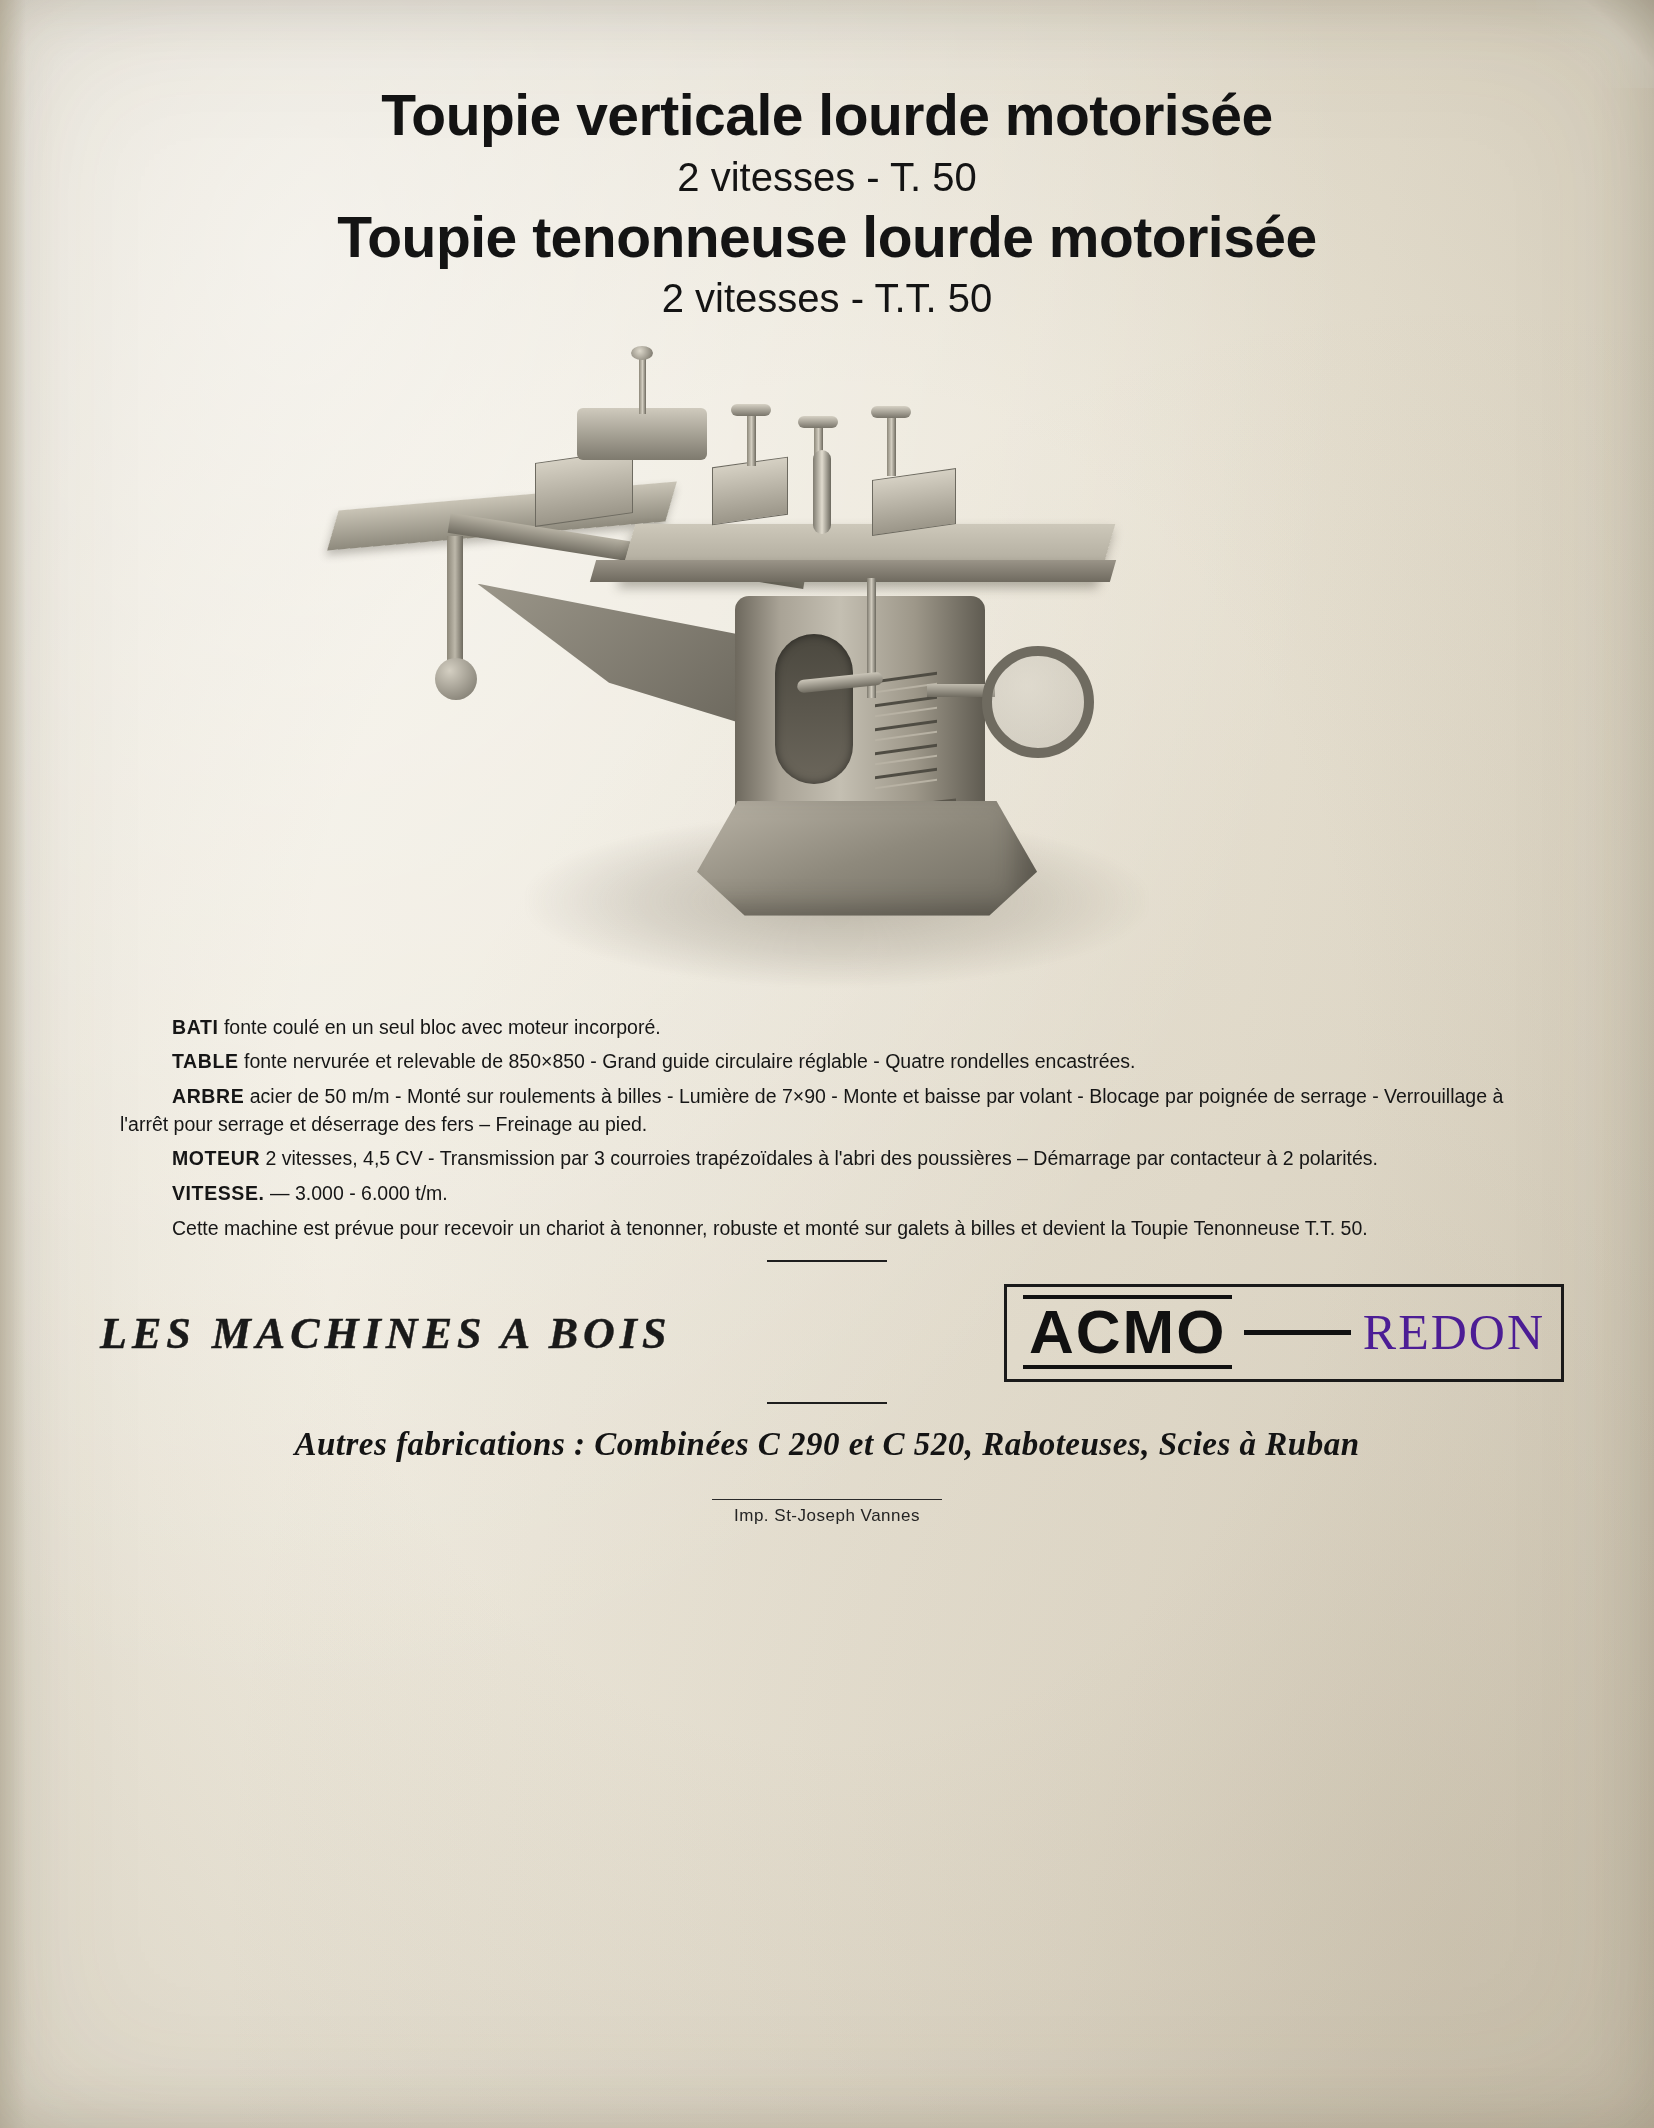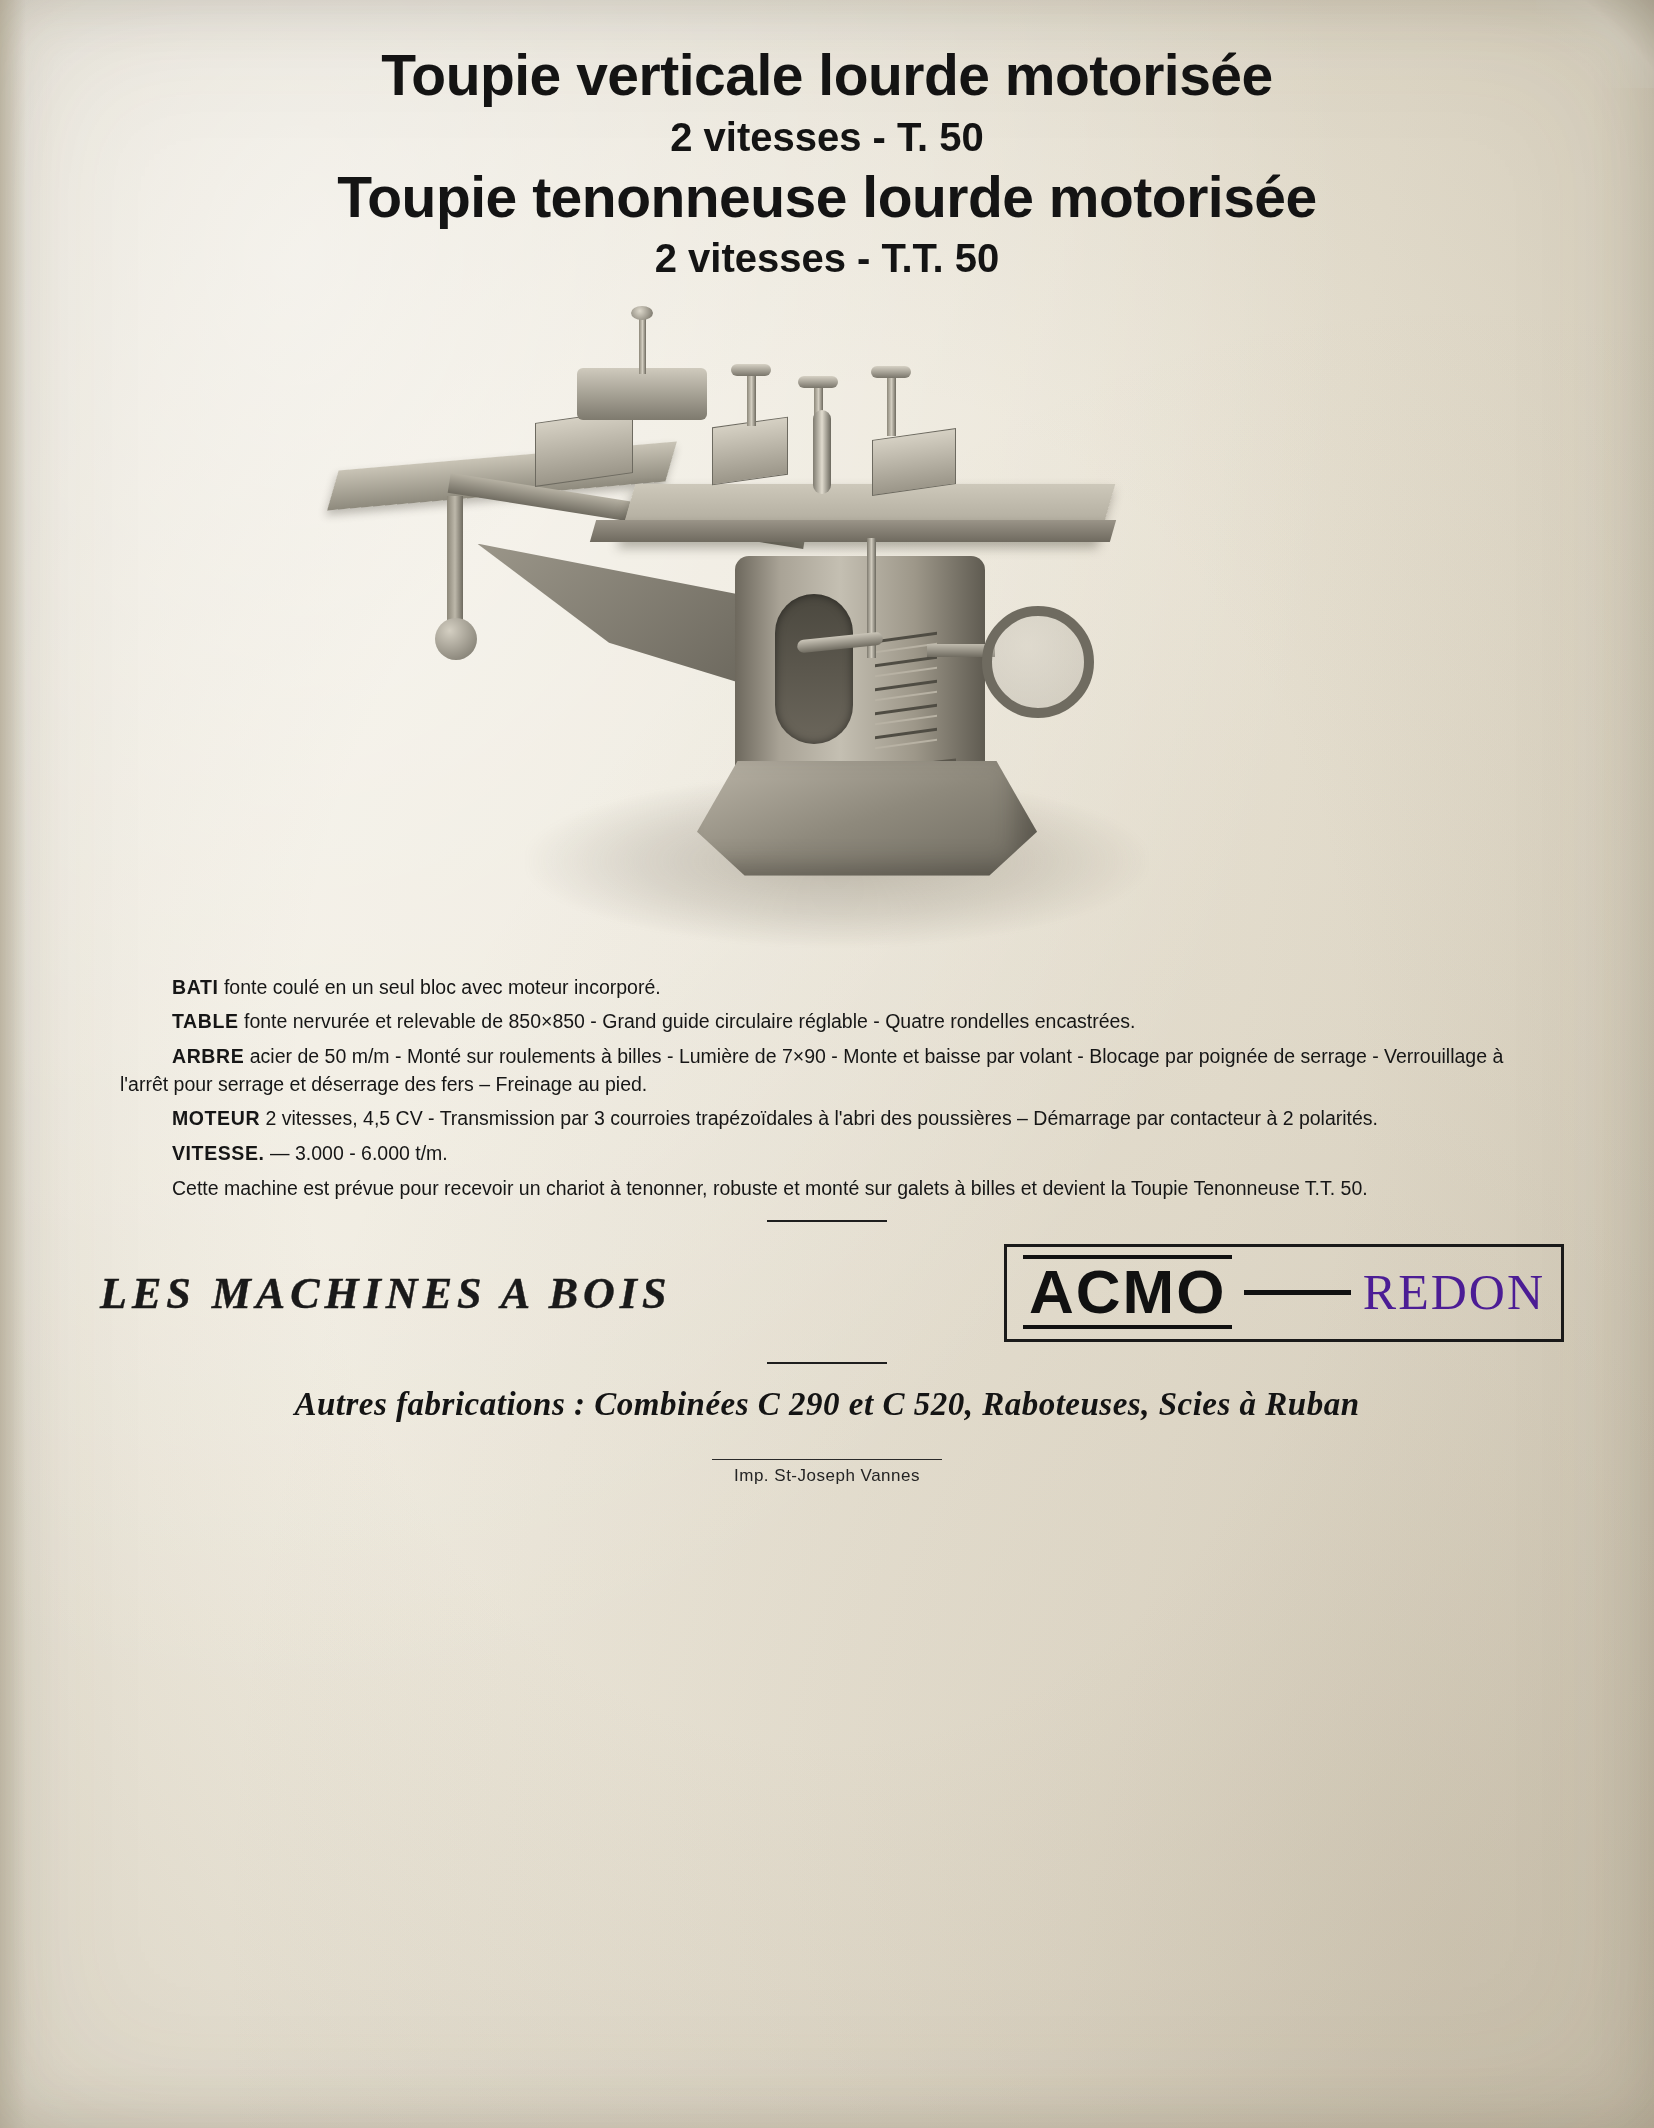--- a/index.html
+++ b/index.html
@@ -53,34 +53,34 @@
   .content {
     position: absolute;
     inset: 0;
     padding: 0 60px;
     box-sizing: border-box;
   }
 
   
   .title-block {
     text-align: center;
-    padding-top: 46px;
+    padding-top: 86px;
   }
   .title-1, .title-2 {
     font-weight: 700;
     letter-spacing: -0.5px;
     line-height: 1.04;
     color: #141414;
     font-size: 57px;
     white-space: nowrap;
   }
   .title-1 { margin-bottom: 10px; }
   .title-2 { margin-top: 9px; margin-bottom: 8px; }
   .subtitle-1, .subtitle-2 {
-    font-weight: 700;
+    font-weight: 400;
     font-size: 40px;
     letter-spacing: 0px;
     color: #141414;
     line-height: 1.1;
   }
   .subtitle-2 { margin-top: 7px; }
   .homologation {
     margin-top: 26px;
     font-size: 26px;
     font-style: italic;

